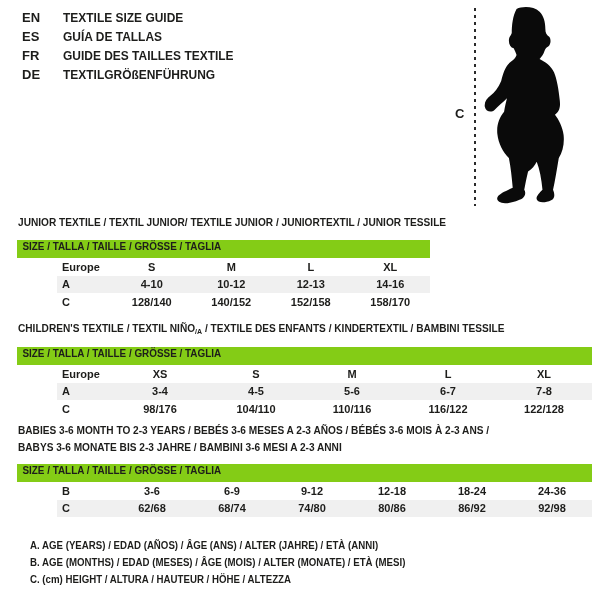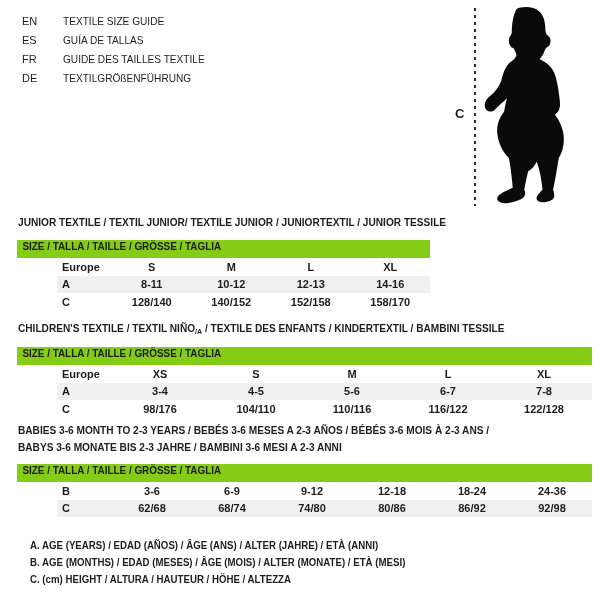--- a/index.html
+++ b/index.html
@@ -1,20 +1,20 @@
 <!DOCTYPE html>
 <html><head>
 <meta charset="utf-8">
 <style>
   html,body{margin:0;padding:0;background:#fff;}
   .page{position:relative;width:600px;height:600px;background:#ffffff;overflow:hidden;
         font-family:"Liberation Sans","DejaVu Sans",sans-serif;color:#1d1d1b;}
   
   .lang-list{position:absolute;left:22px;top:8px;}
-  .lang-row{display:flex;height:19px;align-items:flex-end;font-weight:400;font-size:11px;}
+  .lang-row{display:flex;height:19px;align-items:center;font-weight:700;font-size:13px;}
   .lang-code{width:41px;}
   .lang-title{white-space:nowrap;transform:scaleX(0.92);transform-origin:0 50%;}
   
   .measure-line{position:absolute;left:474px;top:8px;width:2px;height:198px;
       background:repeating-linear-gradient(to bottom,#2a2a2a 0,#2a2a2a 3px,transparent 3px,transparent 7px);}
   .measure-label{position:absolute;left:455px;top:106px;font-weight:700;font-size:13px;}
   .baby-svg{position:absolute;left:482px;top:6px;width:96px;height:202px;}
   
   .section-heading{position:absolute;left:18px;font-weight:700;font-size:11.5px;white-space:nowrap;
       transform:scaleX(0.88);transform-origin:0 50%;line-height:16px;}
@@ -72,21 +72,21 @@
     <div>
         <div class="t-row">
           <span class="t-label">Europe</span>
           <span class="t-val">S</span>
           <span class="t-val">M</span>
           <span class="t-val">L</span>
           <span class="t-val">XL</span>
         </div>
         <div class="t-row alt">
           <span class="t-label">A</span>
-          <span class="t-val">8-11</span>
+          <span class="t-val">4-10</span>
           <span class="t-val">10-12</span>
           <span class="t-val">12-13</span>
           <span class="t-val">14-16</span>
         </div>
         <div class="t-row">
           <span class="t-label">C</span>
           <span class="t-val">128/140</span>
           <span class="t-val">140/152</span>
           <span class="t-val">152/158</span>
           <span class="t-val">158/170</span>

